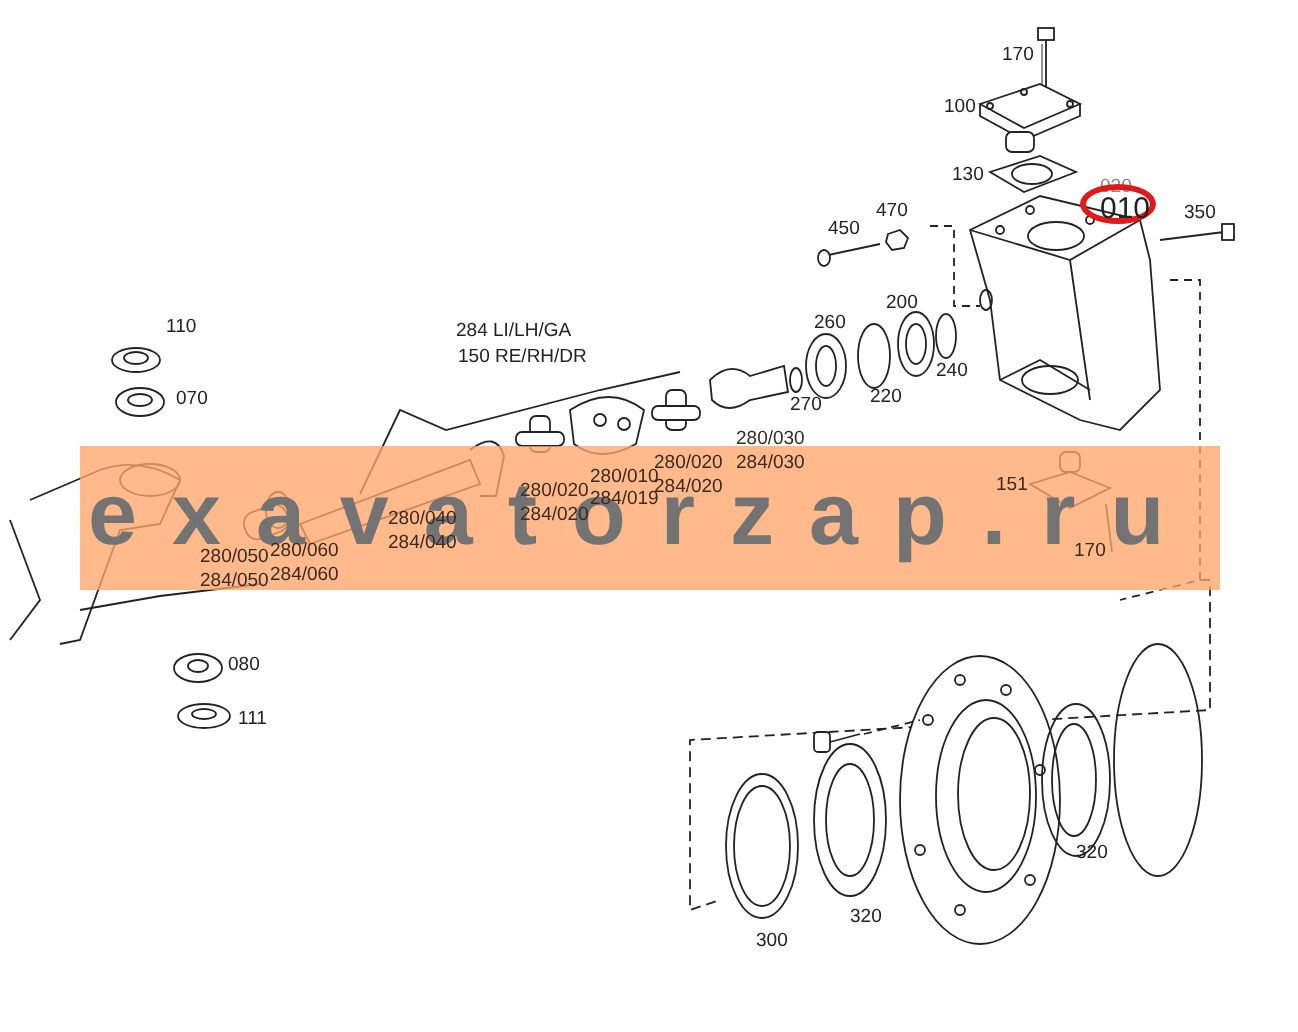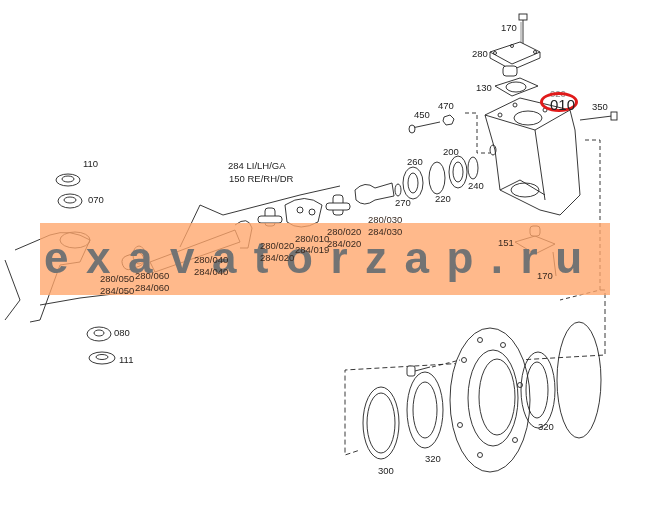--- a/index.html
+++ b/index.html
@@ -176,21 +176,21 @@
         <ellipse cx="537" cy="390" rx="11" ry="28"></ellipse>
       </g>
   <g>
         <ellipse cx="579" cy="380" rx="22" ry="58"></ellipse>
       </g>
 
   <path d="M432 367 L460 360" stroke-dasharray="4,3"></path>
 </svg>
 
 <span class="lbl" style="left:501px;top:22px">170</span>
-<span class="lbl" style="left:472px;top:48px">280</span>
+<span class="lbl" style="left:472px;top:48px">100</span>
 <span class="lbl" style="left:476px;top:82px">130</span>
 <span class="lbl" style="left:550px;top:88px;color:#888">020</span>
 <div id="highlight"></div>
 <span id="highlight-lbl">010</span>
 <span class="lbl" style="left:592px;top:101px">350</span>
 <span class="lbl" style="left:414px;top:109px">450</span>
 <span class="lbl" style="left:438px;top:100px">470</span>
 <span class="lbl" style="left:407px;top:156px">260</span>
 <span class="lbl" style="left:443px;top:146px">200</span>
 <span class="lbl" style="left:395px;top:197px">270</span>

